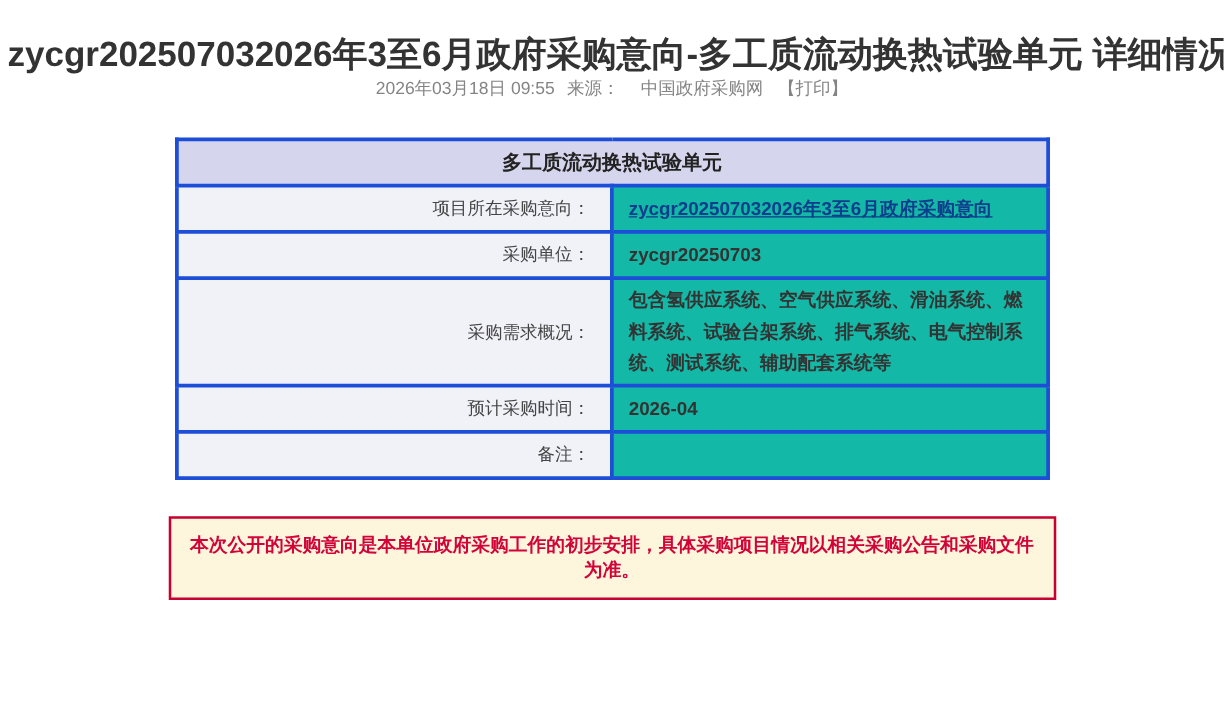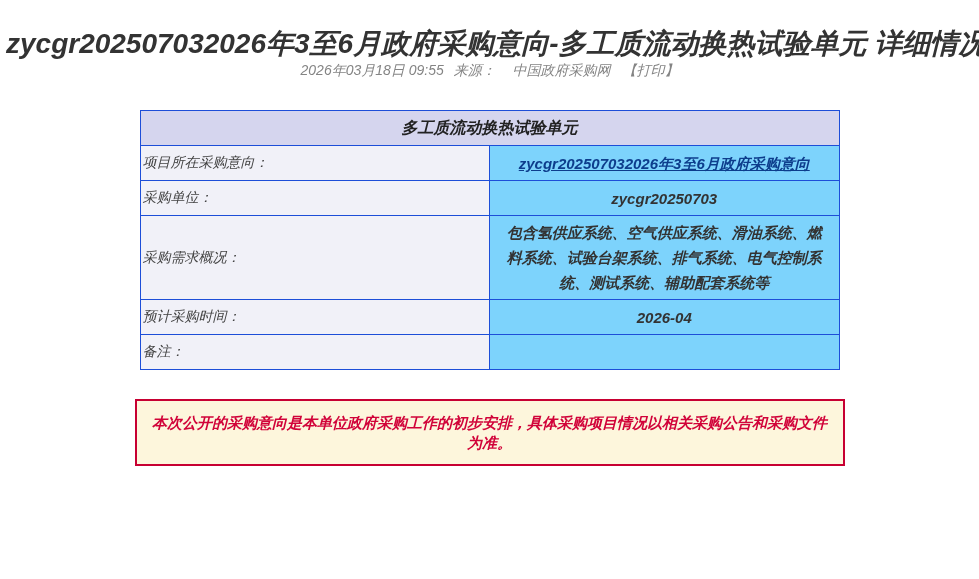--- a/index.html
+++ b/index.html
@@ -7,21 +7,20 @@
     padding: 0;
     background: #ffffff;
     font-family: "Liberation Sans", "DejaVu Sans", sans-serif;
   }
   .page {
     width: 979px;
     height: 579px;
     background: #ffffff;
     overflow: hidden;
     position: relative;
-    font-style: italic;
   }
   .page-title {
     margin: 26px 6px 0;
     text-align: center;
     font-size: 28px;
     font-weight: bold;
     color: #333333;
     line-height: 1.3;
     white-space: nowrap;
   }
@@ -37,48 +36,48 @@
     cursor: pointer;
   }
   table.detail-table {
     width: 700px;
     margin: 30px auto 0;
     border-collapse: collapse;
     table-layout: fixed;
   }
   table.detail-table th,
   table.detail-table td {
-    border: 1px solid #1d4ed8;
+    border: 3px solid #1d4ed8;
   }
   th.table-title {
     background: #d5d5ee;
     height: 34px;
     font-size: 16px;
     font-weight: bold;
     color: #222222;
     text-align: center;
     padding: 0;
   }
   td.label-cell {
     width: 128px;
     background: #f1f1f8;
     color: #444444;
     font-size: 14px;
     font-weight: normal;
-    text-align: left;
+    text-align: right;
     vertical-align: middle;
-    padding: 6px 2px;
+    padding: 6px 16px;
     height: 22px;
   }
   td.value-cell {
-    background: #7dd3fc;
+    background: #14b8a6;
     color: #333333;
     font-size: 15px;
     font-weight: bold;
-    text-align: center;
+    text-align: left;
     vertical-align: middle;
     padding: 4px 12px;
     line-height: 25px;
   }
   a.intent-link {
     color: #0d3d8c;
     font-weight: bold;
     font-size: 15px;
     text-decoration: underline;
     cursor: pointer;

